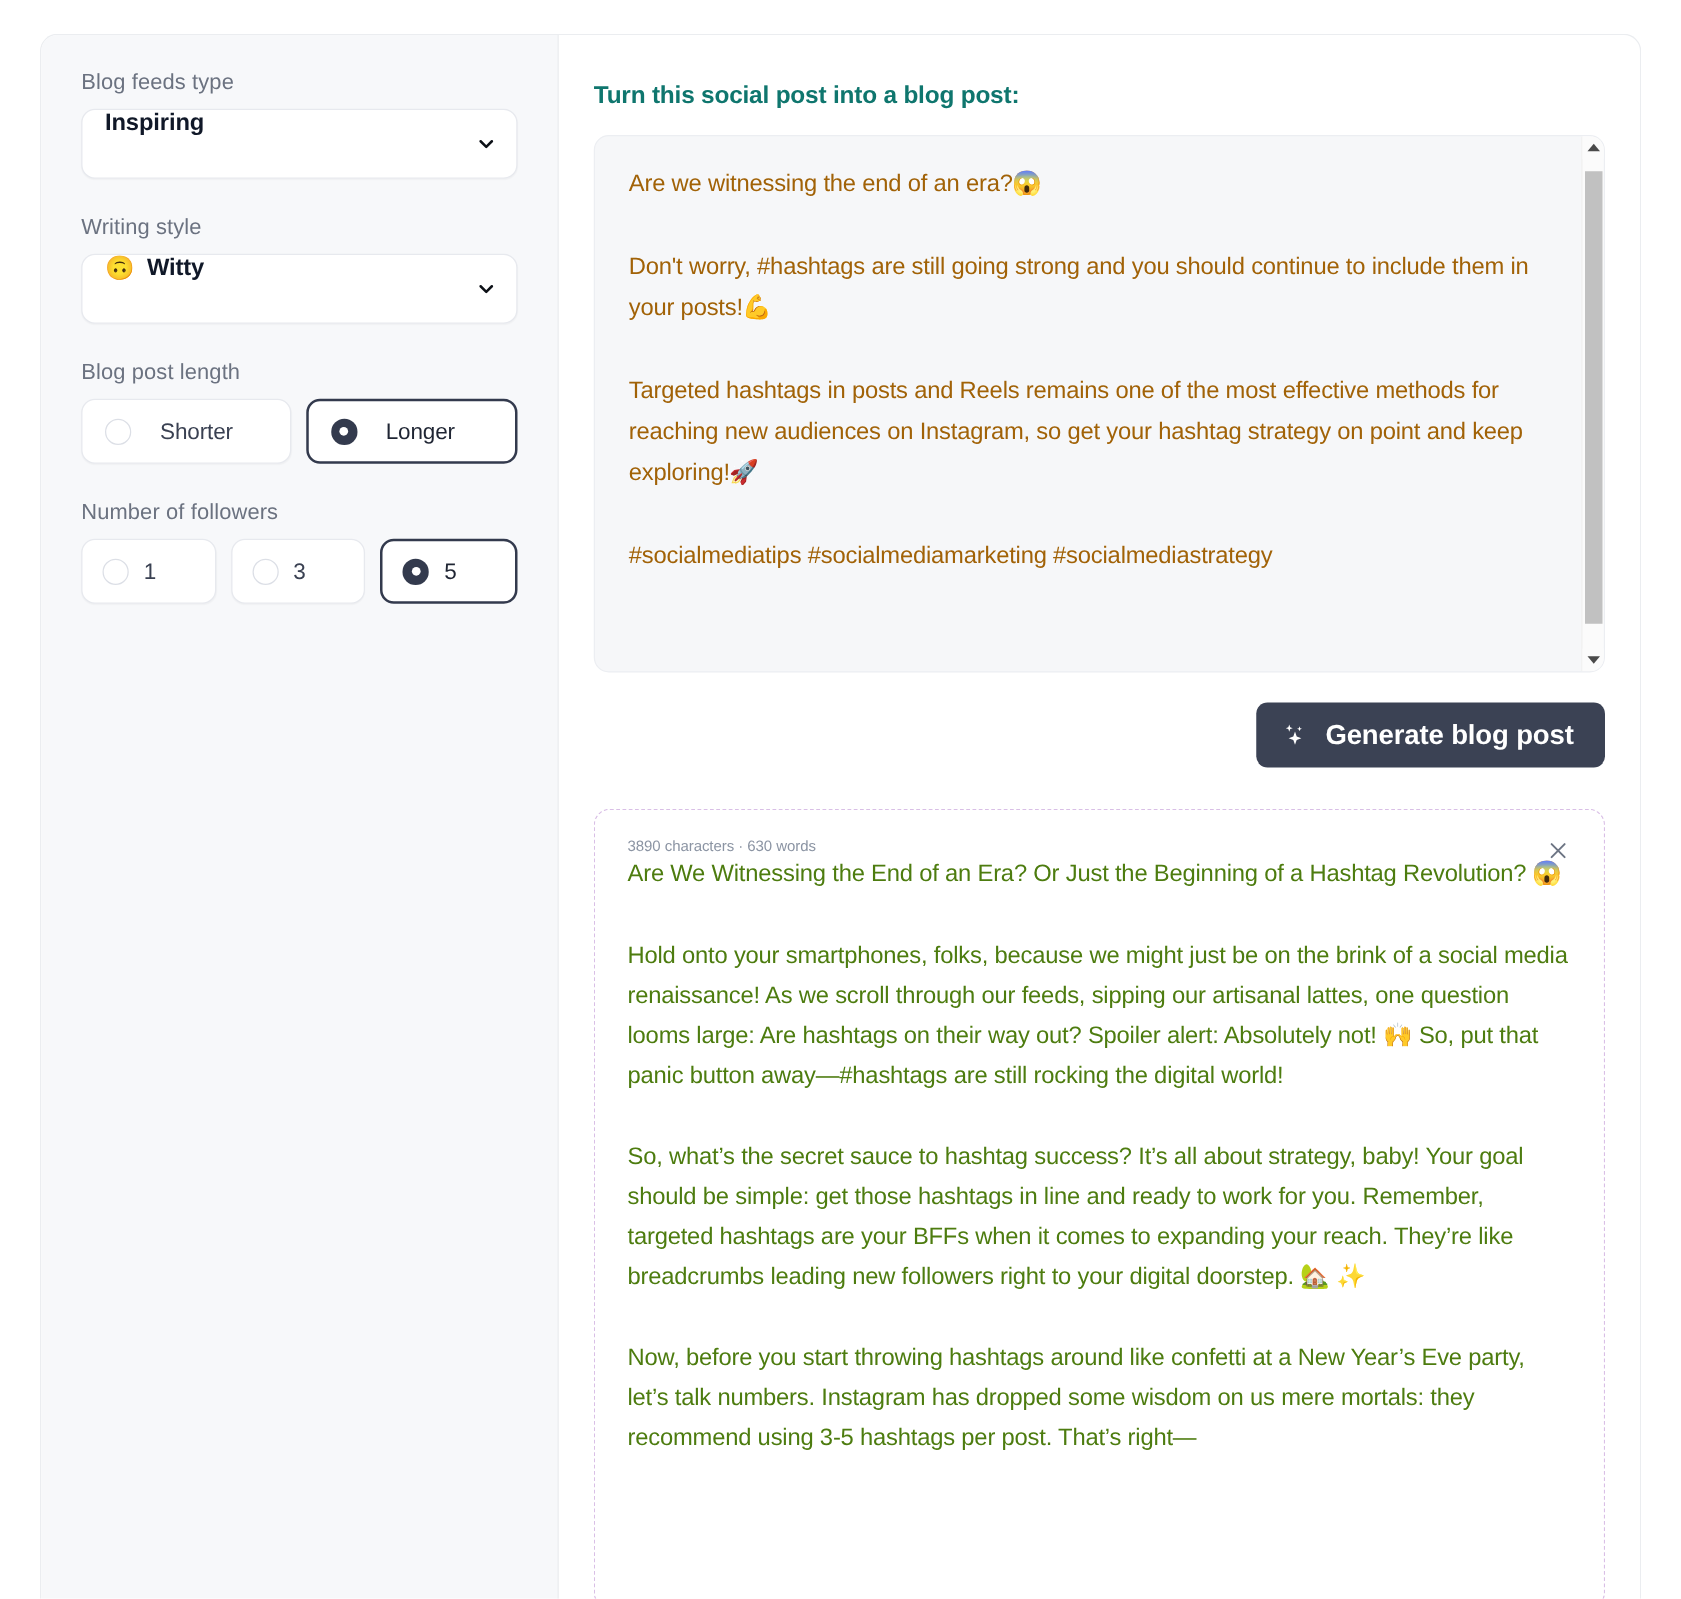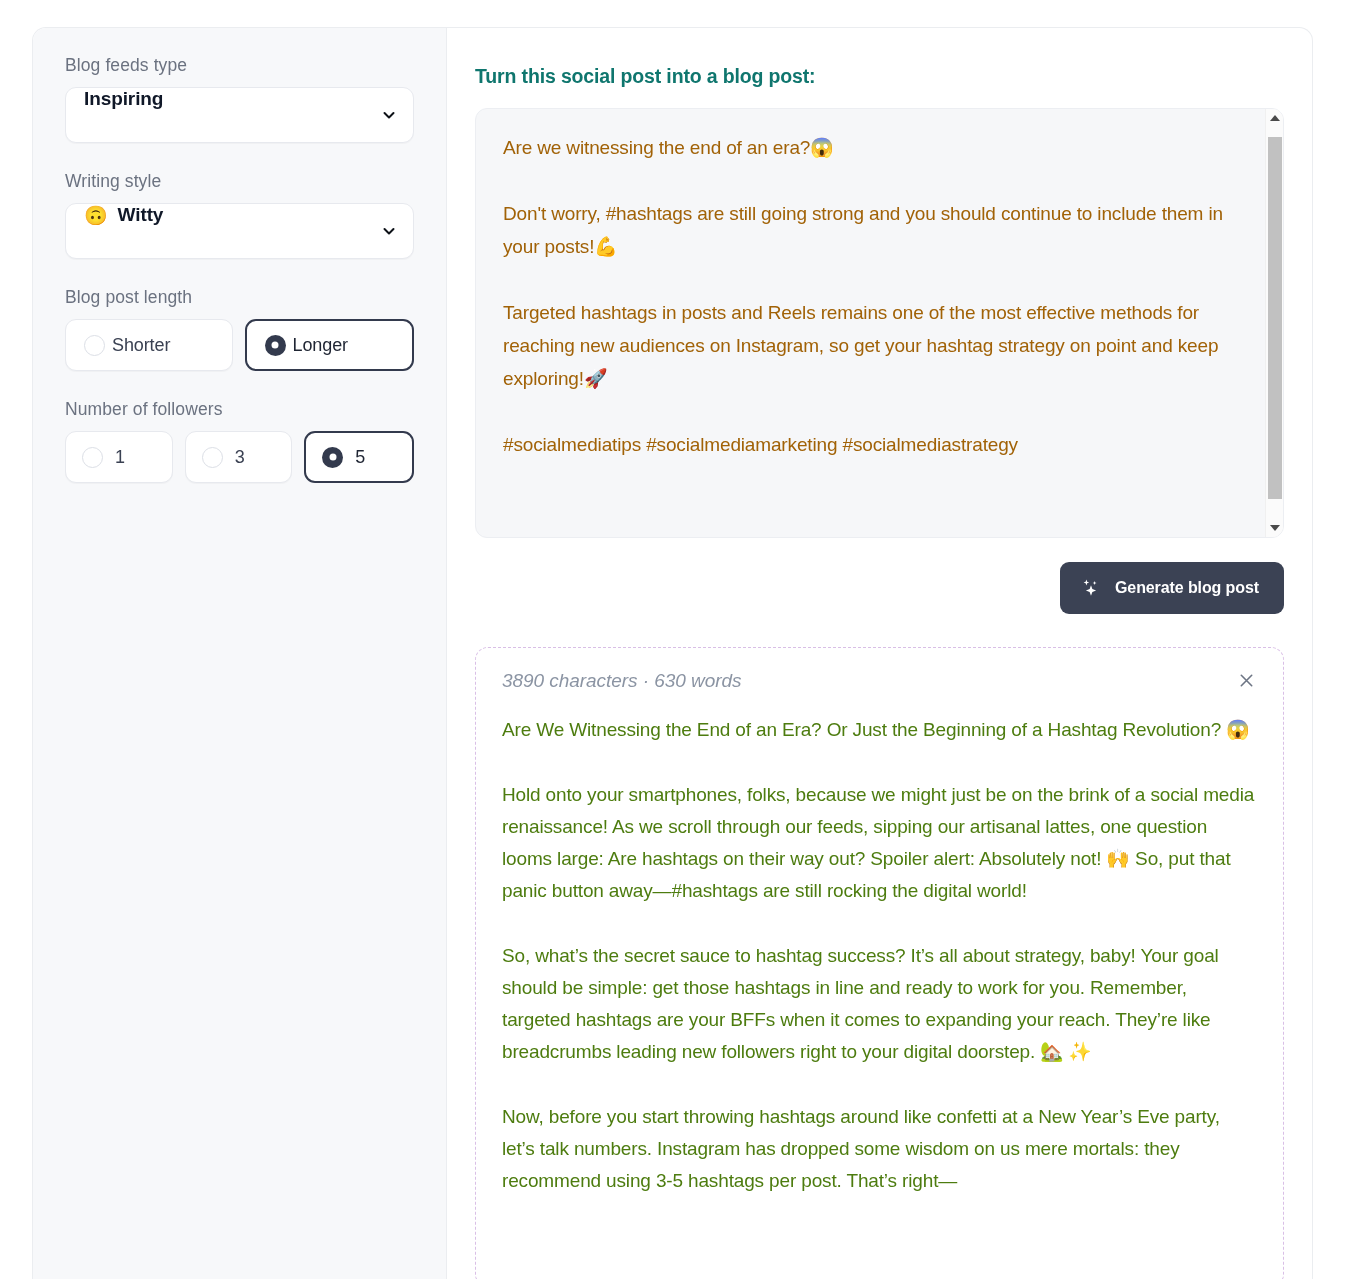--- a/index.html
+++ b/index.html
@@ -79,21 +79,21 @@
   
   .opt-row { display: flex; gap: 12px; }
   .opt {
     flex: 1;
     height: 52px;
     background: #ffffff;
     border: 1px solid #e7e9ee;
     border-radius: 11px;
     display: flex;
     align-items: center;
-    gap: 7px;
+    gap: 23px;
     padding: 4px 18px;
     cursor: pointer;
     box-shadow: 0 1px 1px rgba(16,24,40,0.03);
   }
   .opt.selected {
     border: 2px solid #333a4d;
     box-shadow: none;
   }
   .radio {
     width: 21px; height: 21px;
@@ -208,44 +208,42 @@
   .gen-btn {
     height: 52px;
     background: #3b4254;
     color: #ffffff;
     border: none;
     border-radius: 9px;
     padding: 0 25px 0 20px;
     display: inline-flex;
     align-items: center;
     gap: 13px;
-    font-size: 16px;
+    font-size: 22px;
     font-weight: 700;
     letter-spacing: -0.1px;
     cursor: pointer;
     font-family: "Liberation Sans", sans-serif;
   }
   .spark { width: 22px; height: 22px; display: block; }
 
   
   .result {
     margin-top: 33px;
     border: 1.4px dashed #d9bfe6;
     border-radius: 13px;
     background: #ffffff;
     padding: 22px 26px 10px 26px;
     position: relative;
     min-height: 640px;
   }
   .result-meta {
-    font-size: 19px;
+    font-size: 12px;
     color: #8b94a3;
     letter-spacing: -0.05px;
-    margin-bottom: 22px;
-    font-style: italic;
   }
   .close-btn {
     position: absolute;
     top: 19px; right: 24px;
     width: 26px; height: 26px;
     display: flex; align-items: center; justify-content: center;
     cursor: pointer;
     background: none; border: none; padding: 0;
   }
   .result-body p {

